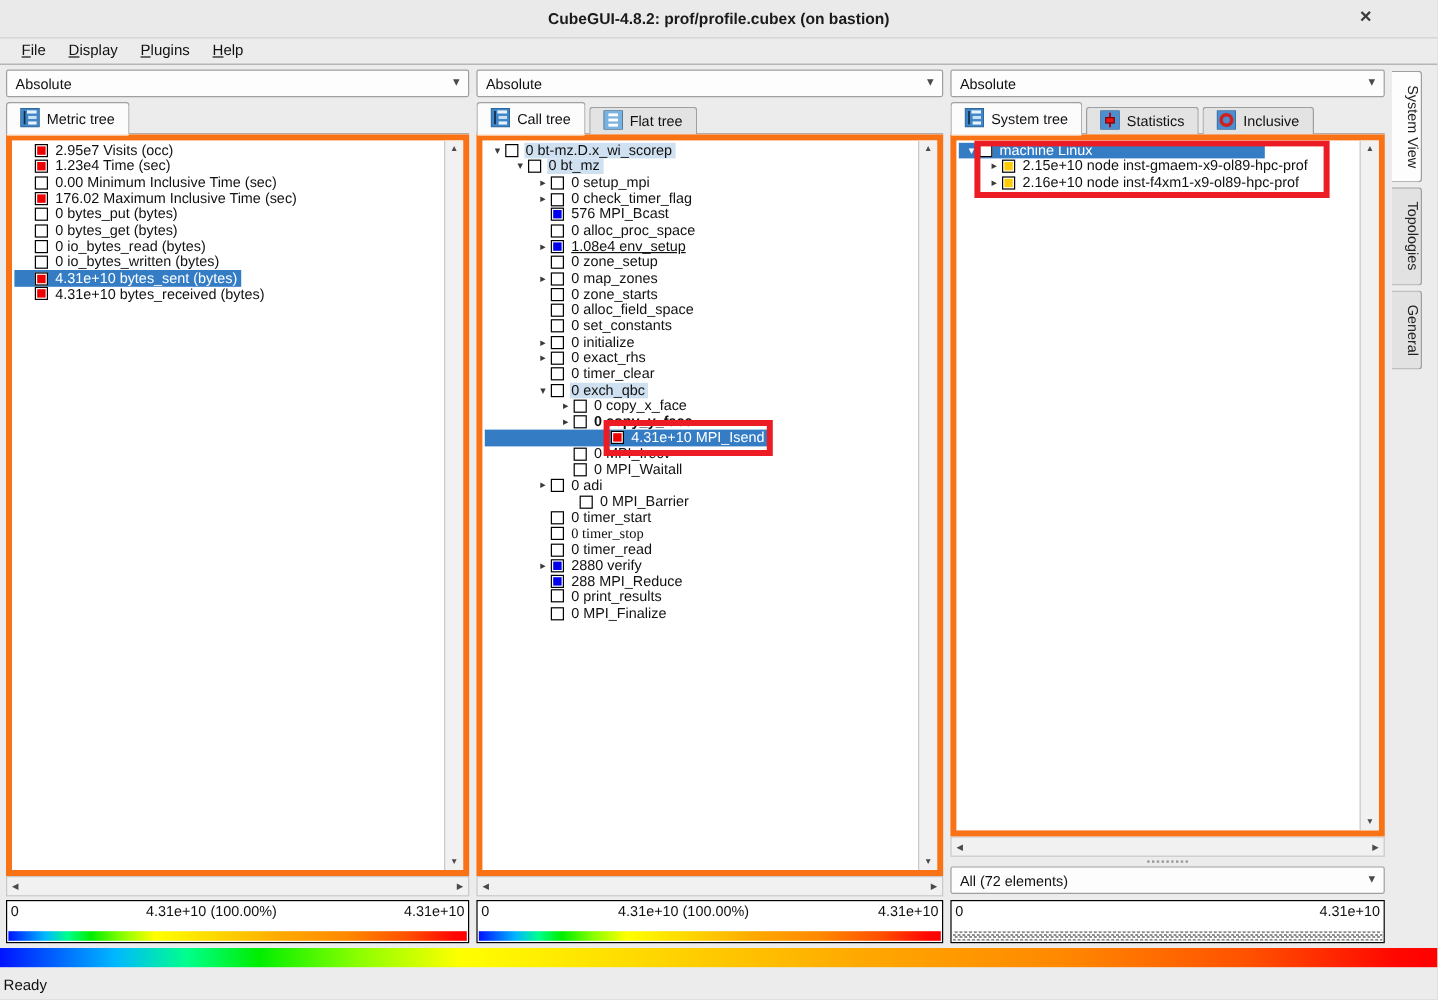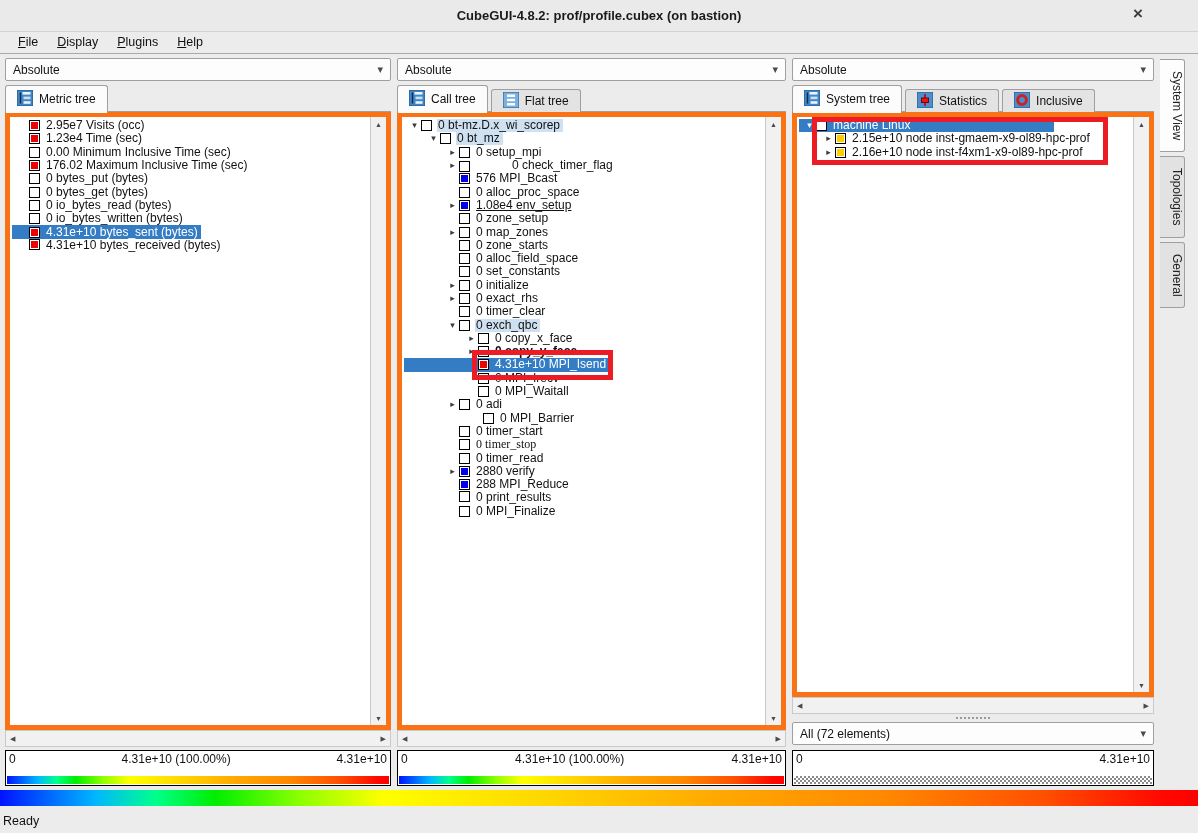--- a/index.html
+++ b/index.html
@@ -273,21 +273,21 @@
             <span class="spacer" style="width: 42px;"></span>
             <span class="exp">▸</span>
             <span class="plainbox" style="display: flex; align-items: center; height: 100%;">
               <span class="ticon white"></span>
               <span class="label">0 setup_mpi</span>
             </span>
           </div>
           <div class="row">
             <span class="spacer" style="width: 42px;"></span>
             <span class="exp">▸</span>
-            <span class="plainbox" style="display: flex; align-items: flex-end; height: 100%; gap: 36px;">
+            <span class="plainbox" style="display: flex; align-items: flex-end; height: 100%;">
               <span class="ticon white"></span>
               <span class="label">0 check_timer_flag</span>
             </span>
           </div>
           <div class="row">
             <span class="spacer" style="width: 42px;"></span>
             <span class="exp"></span>
             <span class="plainbox" style="display: flex; align-items: center; height: 100%;">
               <span class="ticon blue"></span>
               <span class="label">576 MPI_Bcast</span>
@@ -393,21 +393,21 @@
             <span class="spacer" style="width: 61px;"></span>
             <span class="exp">▸</span>
             <span class="plainbox" style="display: flex; align-items: center; height: 100%; font-weight: bold;">
               <span class="ticon white"></span>
               <span class="label">0 copy_y_face</span>
             </span>
           </div>
           <div class="row sel">
             <span class="spacer" style="width: 61px;"></span>
             <span class="exp"></span>
-            <span class="annotbox" style="display: flex; align-items: center; height: 100%;">
+            <span class="annotbox" style="display: flex; align-items: center; height: 100%; margin-left: 31px;">
               <span class="ticon red"></span>
               <span class="label">4.31e+10 MPI_Isend</span>
             </span>
           </div>
           <div class="row">
             <span class="spacer" style="width: 61px;"></span>
             <span class="exp"></span>
             <span class="plainbox" style="display: flex; align-items: center; height: 100%;">
               <span class="ticon white"></span>
               <span class="label">0 MPI_Irecv</span>

